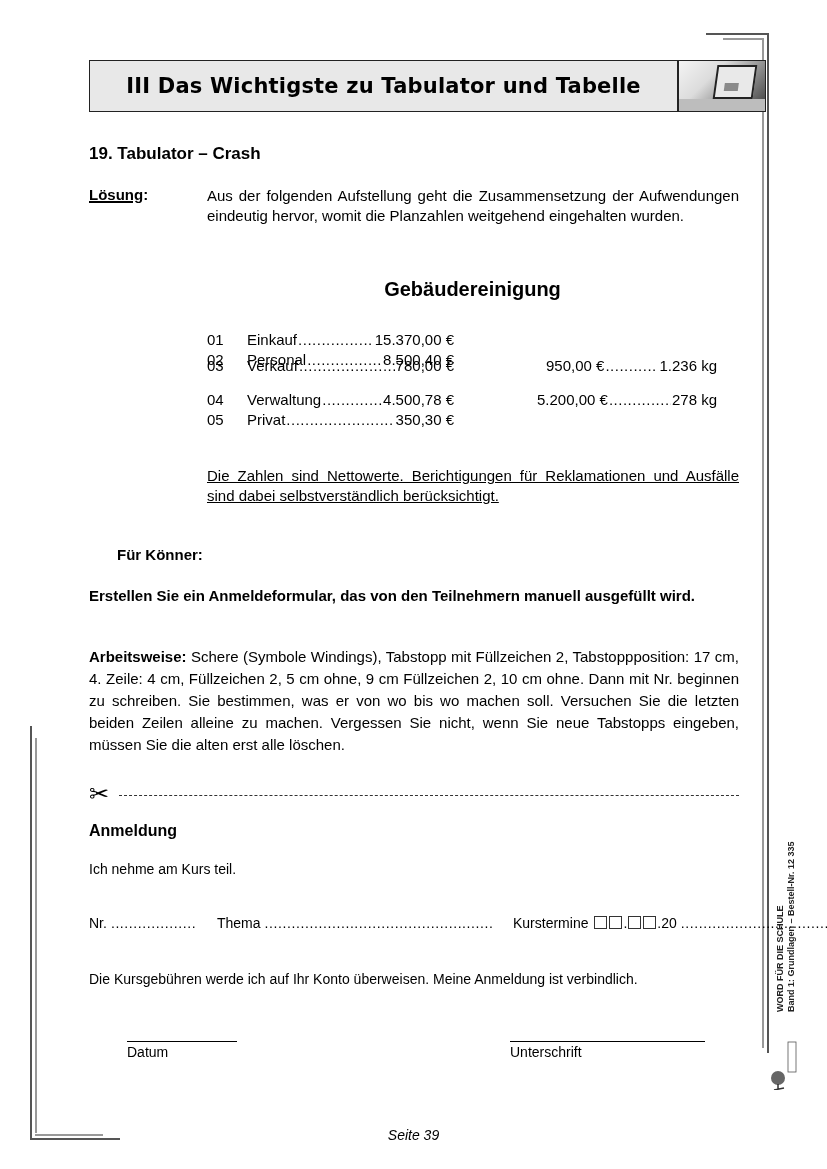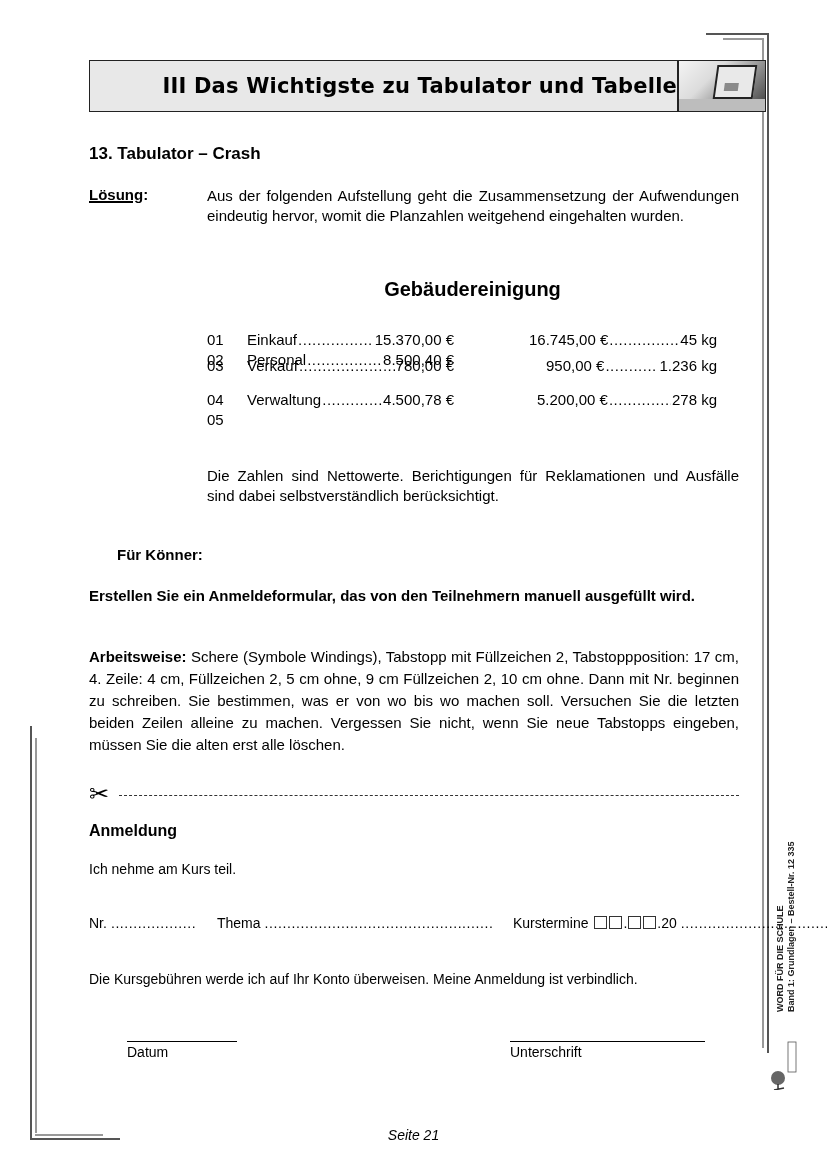--- a/index.html
+++ b/index.html
@@ -1,20 +1,20 @@
 <!DOCTYPE html>
 <html><head>
 <meta charset="utf-8">
 <style>
   html, body { margin:0; padding:0; background:#ffffff; }
   body { width:827px; height:1169px; position:relative; overflow:hidden;
          font-family:"Liberation Sans", sans-serif; color:#000; }
   .abs { position:absolute; }
   .title-box { left:89px; top:60px; width:589px; height:52px; background:#e8e8e8;
-               border:1.5px solid #222; box-sizing:border-box; display:flex; align-items:center; justify-content:flex-end; }
+               border:1.5px solid #222; box-sizing:border-box; display:flex; align-items:center; justify-content:center; }
   .title-box span { font-family:"DejaVu Sans", sans-serif; font-size:21px; font-weight:bold; letter-spacing:0.2px; }
   .thumb { left:678px; top:60px; width:88px; height:52px; border:1.5px solid #222; box-sizing:border-box;
            background:linear-gradient(135deg,#f4f4f4 0%,#dcdcdc 35%,#9a9a9a 60%,#3a3a3a 100%); overflow:hidden; }
   .thumb .screen { position:absolute; right:10px; top:4px; width:36px; height:30px; background:#e9e9e9; border:2px solid #222; transform:skewX(-8deg); }
   .thumb .screen i { position:absolute; left:8px; bottom:6px; width:14px; height:8px; background:#8a8a8a; }
   .thumb .desk { position:absolute; left:0; bottom:0; width:100%; height:12px; background:#bdbdbd; }
   .h-section { left:89px; top:144px; font-size:17px; font-weight:bold; }
   .lbl-loesung { left:89px; top:186px; font-size:15px; font-weight:bold; }
   .lbl-loesung u { text-decoration:underline; text-decoration-thickness:2px; }
   .para { left:207px; width:532px; font-size:15px; line-height:20px; text-align:justify; }
@@ -61,38 +61,32 @@
 <div class="abs title-box">
   <span>III  Das Wichtigste zu Tabulator und Tabelle</span>
 </div>
 <div class="abs thumb">
   <div class="desk"></div>
   <div class="screen">
       <i></i>
     </div>
 </div>
 
-<div class="abs h-section">13.  Tabulator – Crash</div>
+<div class="abs h-section">19.  Tabulator – Crash</div>
 <div class="abs lbl-loesung"><u>Lösung</u><span>:</span></div>
 <div class="abs para" style="top:186px;">Aus der folgenden Aufstellung geht die Zusammensetzung der Aufwendungen eindeutig hervor, womit die Planzahlen weitgehend eingehalten wurden.</div>
 
 <div class="abs chart-title">Gebäudereinigung</div>
 
 <div class="row" style="top:330px;">
   <span class="no">01</span>
   <span class="c1">
       <span>Einkauf</span>
       <span class="dots"></span>
       <span>15.370,00 €</span>
-    </span>
-  <span class="c2">
-      <span style="width:52px;"></span>
-      <span>16.745,00 €</span>
-      <span class="dots"></span>
-      <span>45 kg</span>
     </span>
 </div>
 <div class="row" style="top:350px;">
   <span class="no">02</span>
   <span class="c1">
       <span>Personal</span>
       <span class="dots"></span>
       <span>8.500,40 €</span>
     </span>
 </div>
@@ -119,23 +113,28 @@
     </span>
   <span class="c2">
       <span style="width:60px;"></span>
       <span>5.200,00 €</span>
       <span class="dots"></span>
       <span>278 kg</span>
     </span>
 </div>
 <div class="row" style="top:410px;">
   <span class="no">05</span>
+  <span class="c1">
+      <span>Privat</span>
+      <span class="dots"></span>
+      <span>350,30 €</span>
+    </span>
 </div>
 
-<div class="abs para" style="top:466px;">Die Zahlen sind Nettowerte. Berichtigungen für Reklamationen und Ausfälle sind dabei selbstverständlich berücksichtigt.</div>
+<div class="abs para" style="top:466px;text-decoration:underline;">Die Zahlen sind Nettowerte. Berichtigungen für Reklamationen und Ausfälle sind dabei selbstverständlich berücksichtigt.</div>
 
 <div class="abs konner">Für Könner:</div>
 <div class="abs erstellen">Erstellen Sie ein Anmeldeformular, das von den Teilnehmern manuell ausgefüllt wird.</div>
 <div class="abs arbeit"><span class="bold">Arbeitsweise:</span><span> Schere (Symbole Windings), Tabstopp mit Füllzeichen 2, Tabstoppposition: 17 cm, 4. Zeile: 4 cm, Füllzeichen 2, 5 cm ohne, 9 cm Füllzeichen 2, 10 cm ohne. Dann mit Nr. beginnen zu schreiben. Sie bestimmen, was er von wo bis wo machen soll. Versuchen Sie die letzten beiden Zeilen alleine zu machen. Vergessen Sie nicht, wenn Sie neue Tabstopps eingeben, müssen Sie die alten erst alle löschen.</span></div>
 
 <div class="abs cutline">
   <span class="scissors">✂</span>
   <span class="dash"></span>
 </div>
 
@@ -168,13 +167,13 @@
 <div class="sidetext">
   <div>WORD FÜR DIE SCHULE</div>
   <div>Band 1: Grundlagen   –   Bestell-Nr. 12 335</div>
 </div>
 <svg class="logo" viewBox="0 0 30 50">
   <rect x="20" y="2" width="8" height="30" fill="none" stroke="#555" stroke-width="0.8"></rect>
   <circle cx="10" cy="38" r="7" fill="#666"></circle>
   <path d="M10 44 L10 50 M6 50 L16 48" stroke="#333" stroke-width="1.5"></path>
 </svg>
 
-<div class="abs footer">Seite 21</div>
+<div class="abs footer">Seite 39</div>
 
 </body></html>

